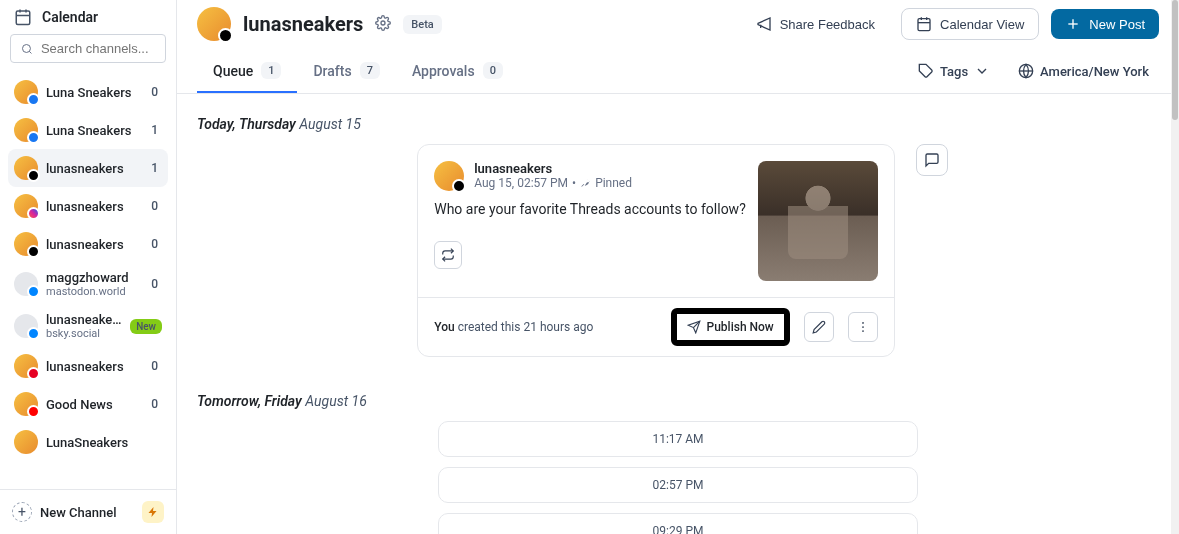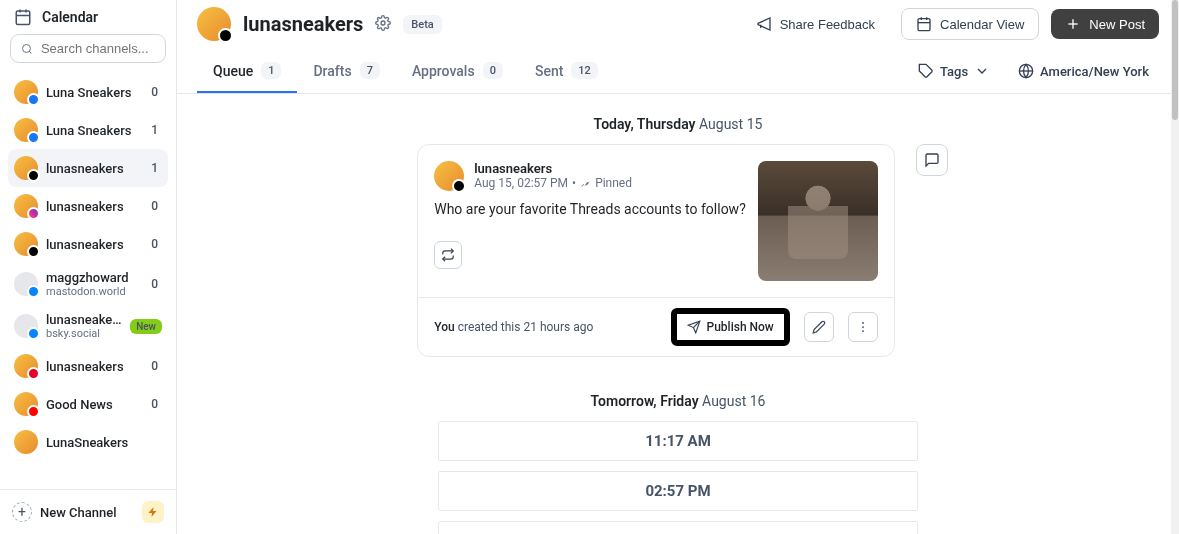--- a/index.html
+++ b/index.html
@@ -7,21 +7,21 @@
     .app { display: flex; height: 534px; width: 1179px; position: relative; }
     .scrollbar-right { position: absolute; right: 0; top: 0; width: 8px; height: 534px; background: #f1f1f1; }
     .scrollbar-thumb { position: absolute; right: 1px; top: 0; width: 6px; height: 120px; background: #c1c1c1; border-radius: 3px; }
 
     
     .sidebar { width: 177px; border-right: 1px solid #e5e7eb; display: flex; flex-direction: column; }
     .sb-header { display: flex; align-items: center; gap: 10px; padding: 8px 14px; }
     .sb-header svg { width: 18px; height: 18px; }
     .sb-title { font-weight: 600; font-size: 14px; }
     .sb-search-wrap { padding: 0 10px 10px; }
-    .sb-search { display: flex; align-items: center; gap: 8px; border: 1px solid #d0d5dd; border-radius: 9px; padding: 6px 10px; }
+    .sb-search { display: flex; align-items: center; gap: 8px; border: 1px solid #d0d5dd; border-radius: 4px; padding: 6px 10px; }
     .sb-search svg { width: 14px; height: 14px; color: #667085; }
     .sb-search input { border: none; outline: none; font-size: 13px; width: 100%; color: #667085; }
     .sb-list { flex: 1; overflow-y: auto; padding: 0 8px; }
     .sb-item { display: flex; align-items: center; gap: 8px; padding: 7px 6px; border-radius: 8px; cursor: pointer; }
     .sb-item.active { background: #f2f4f7; }
     .sb-item .avatar { position: relative; width: 24px; height: 24px; }
     .avatar-circle { width: 24px; height: 24px; border-radius: 50%; background: linear-gradient(135deg,#f6c042,#e88b2e); display: flex; align-items: center; justify-content: center; font-size: 11px; font-weight: 600; color: #fff; }
     .avatar-gray { background: #e5e7eb; color: #555; }
     .avatar-platform { position: absolute; bottom: -2px; right: -2px; width: 13px; height: 13px; border-radius: 50%; border: 2px solid #fff; display: flex; align-items: center; justify-content: center; }
     .platform-fb { background: #1877f2; }
@@ -50,34 +50,34 @@
     .tb-avatar { position: relative; width: 34px; height: 34px; }
     .tb-avatar .avatar-circle { width: 34px; height: 34px; font-size: 14px; }
     .tb-avatar .avatar-platform { width: 15px; height: 15px; }
     .tb-title { font-size: 20px; font-weight: 700; }
     .tb-gear svg { width: 16px; height: 16px; color: #667085; }
     .tb-beta { background: #f2f4f7; color: #475467; font-size: 11px; padding: 3px 8px; border-radius: 6px; font-weight: 500; }
     .tb-spacer { flex: 1; }
     .tb-btn { display: flex; align-items: center; gap: 8px; padding: 7px 14px; border-radius: 8px; font-size: 13px; font-weight: 500; cursor: pointer; border: none; background: none; }
     .tb-btn.outline { border: 1px solid #d0d5dd; color: #344054; align-items: flex-end; }
     .tb-btn.ghost { color: #344054; }
-    .tb-btn.primary { background: #404040; color: #fff; }
+    .tb-btn.primary { background: #0369a1; color: #fff; }
     .tb-btn svg { width: 16px; height: 16px; }
 
     .tabs-row { display: flex; align-items: center; padding: 0 20px; border-bottom: 1px solid #e5e7eb; margin-top: 8px; }
     .tab { display: flex; align-items: flex-end; gap: 8px; padding: 12px 16px; font-size: 14px; font-weight: 500; color: #667085; cursor: pointer; border-bottom: 2px solid transparent; }
     .tab.active { color: #1f2328; border-bottom-color: #2970ff; }
     .tab-count { background: #f2f4f7; color: #475467; font-size: 11px; padding: 2px 7px; border-radius: 6px; font-weight: 500; min-width: 18px; text-align: center; }
     .tabs-spacer { flex: 1; }
     .tabs-right { display: flex; align-items: center; gap: 8px; padding: 8px 0; }
     .tabs-right-btn { display: flex; align-items: center; gap: 6px; padding: 6px 10px; font-size: 13px; font-weight: 500; color: #344054; cursor: pointer; border-radius: 6px; }
     .tabs-right-btn svg { width: 16px; height: 16px; }
 
     .content { flex: 1; overflow-y: auto; padding: 16px 20px; }
-    .day-header { text-align: center; font-size: 14px; margin: 6px 0 12px; }
+    .day-header { text-align: left; font-size: 14px; margin: 6px 0 12px; font-style: italic; }
     .day-header .strong { font-weight: 600; }
     .day-header .light { color: #475467; }
 
     .post-card { border: 1px solid #e5e7eb; border-radius: 12px; max-width: 480px; margin: 0 auto 18px; }
     .post-body { display: flex; padding: 16px; gap: 12px; }
     .post-left { flex: 1; }
     .post-head { display: flex; align-items: flex-start; gap: 10px; }
     .post-avatar { position: relative; width: 30px; height: 30px; }
     .post-avatar .avatar-circle { width: 30px; height: 30px; }
     .post-avatar .avatar-platform { width: 14px; height: 14px; }
@@ -92,21 +92,21 @@
     .post-comment svg { width: 16px; height: 16px; }
     .post-row { display: flex; align-items: flex-start; max-width: 540px; margin: 0 auto 18px; }
     .post-footer { border-top: 1px solid #e5e7eb; padding: 10px 16px; display: flex; align-items: center; gap: 14px; }
     .post-footer-text { font-size: 12px; color: #475467; flex: 1; }
     .post-footer-text .you { color: #1f2328; font-weight: 500; }
     .icon-btn { width: 30px; height: 30px; border: 1px solid #d0d5dd; border-radius: 6px; display: flex; align-items: center; justify-content: center; cursor: pointer; }
     .icon-btn svg { width: 14px; height: 14px; }
     .publish-btn { display: flex; align-items: center; gap: 6px; border: 6px solid #000000; border-radius: 6px; padding: 6px 10px; font-size: 12px; font-weight: 500; cursor: pointer; }
     .publish-btn svg { width: 14px; height: 14px; }
 
-    .slot { border: 1px solid #e5e7eb; border-radius: 2px; max-width: 480px; margin: 0 auto 10px; padding: 10px; text-align: center; font-size: 15px; color: #475467; cursor: pointer; font-weight: bold; }
+    .slot { border: 1px solid #e5e7eb; border-radius: 10px; max-width: 480px; margin: 0 auto 10px; padding: 10px; text-align: center; font-size: 12px; color: #475467; cursor: pointer; }
 
     
     .post-image::after {
       content: "";
       position: absolute; left: 25%; top: 18%; width: 50%; height: 64%;
       background: radial-gradient(circle at 50% 20%, #c9b8a8 0 18%, transparent 19%),
                   linear-gradient(180deg, transparent 0 30%, #9e8e80 30% 100%);
       border-radius: 8px;
       opacity: 0.55;
     }
@@ -305,24 +305,20 @@
         <span>Queue</span>
         <span class="tab-count">1</span>
       </div>
       <div class="tab">
         <span>Drafts</span>
         <span class="tab-count">7</span>
       </div>
       <div class="tab">
         <span>Approvals</span>
         <span class="tab-count">0</span>
-      </div>
-      <div class="tab">
-        <span>Sent</span>
-        <span class="tab-count">12</span>
       </div>
       <span class="tabs-spacer"></span>
       <div class="tabs-right">
         <div class="tabs-right-btn">
           <svg viewBox="0 0 24 24" fill="none" stroke="#344054" stroke-width="2">
               <path d="M20.59 13.41l-7.17 7.17a2 2 0 01-2.83 0L2 12V2h10l8.59 8.59a2 2 0 010 2.82z"></path>
               <line x1="7" y1="7" x2="7.01" y2="7"></line>
             </svg>
           <span>Tags</span>
           <svg width="12" height="12" viewBox="0 0 24 24" fill="none" stroke="#344054" stroke-width="2">

